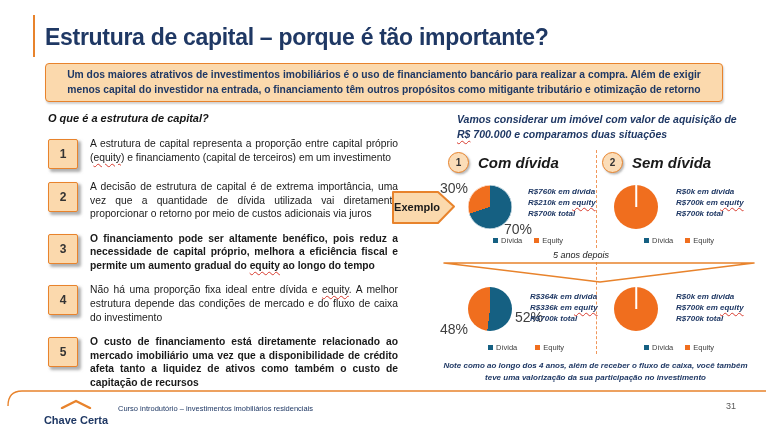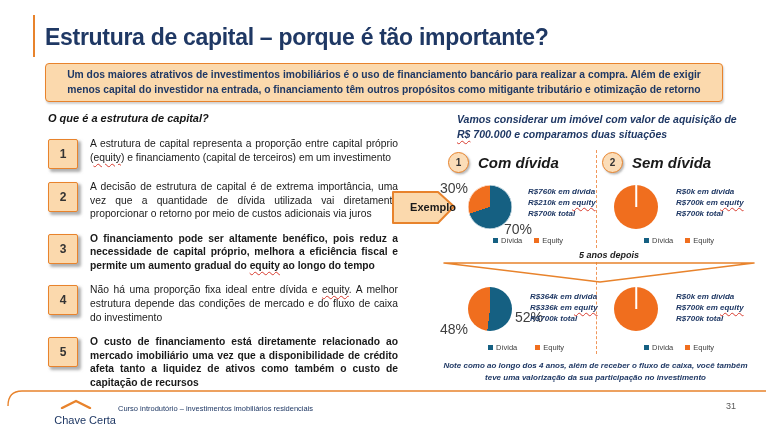--- a/index.html
+++ b/index.html
@@ -52,43 +52,43 @@
   }
   .scenario .lbl{margin-left:9px; font-size:15px; font-weight:bold; font-style:italic; color:#1a1a1a;}
   .vdash{position:absolute; width:0; border-left:1.5px dashed #F0975A;}
   .vd1{left:596px; top:150px; height:98px;}
   .vd2{left:596px; top:262px; height:92px;}
   
   .exemplo{position:absolute; left:392px; top:188px; width:64px; height:37px;}
   .exemplo .exlbl{
     position:absolute; left:0; top:0; width:50px; height:37px;
     display:flex; align-items:center; justify-content:center;
-    font-size:11px; font-weight:bold; color:#1a1a1a;padding-left:16px;
+    font-size:11px; font-weight:bold; color:#1a1a1a;
   }
   
   .pie{position:absolute; width:44px; height:44px; border-radius:50%;}
   .pie .notch{position:absolute; left:50%; top:0; width:1.5px; height:22px; background:#fff; transform:translateX(-50%);}
   .pct{position:absolute; font-size:14px; color:#3f3f3f; white-space:nowrap;}
   .pieinfo{position:absolute; width:92px; font-size:8px; font-weight:bold; font-style:italic; color:#1F3864; line-height:1.38;}
   .legend{position:absolute; display:flex; gap:12px; font-size:7.5px; color:#404040; align-items:center;padding-left:38px;}
   .legend .entry{display:flex; align-items:center;}
   .legend .sw{width:5px; height:5px; margin-right:3px; display:inline-block;}
   .sw.blue{background:#156082;} .sw.orange{background:#F06E1E;}
   
-  .after-label{position:absolute; left:459px; top:250px; width:300px; text-align:center; font-size:9px; font-weight:bold; font-style:italic; color:#1a1a1a;}
+  .after-label{position:absolute; left:431px; top:250px; width:300px; text-align:center; font-size:9px; font-weight:normal; font-style:italic; color:#1a1a1a;}
   .chevron{position:absolute; left:440px; top:261px;}
   
   .note{
     position:absolute; left:443px; top:360px; width:305px; text-align:center;
     font-size:8px; font-weight:bold; font-style:italic; color:#1F3864; line-height:1.45;
   }
   
   .footer-rule{position:absolute; left:0px; top:390px;}
   .brand{position:absolute; left:36px; top:395px; width:80px; text-align:center;}
-  .brand .name{font-size:11px; font-weight:normal; color:#1F3864; margin-top:1px;text-align:right;}
+  .brand .name{font-size:11px; font-weight:bold; color:#1F3864; margin-top:1px;}
   .footer-course{position:absolute; left:118px; top:404px; font-size:7.5px; color:#1F3864;}
   .page-num{position:absolute; right:32px; top:401px; font-size:9px; color:#595959;}
   .wavy{text-decoration:underline; text-decoration-style:wavy; text-decoration-color:#D83B2E; text-decoration-thickness:1px; text-underline-offset:2px;}
 </style>
 </head>
 <body>
 
 <div class="slide">
 
   <div class="title-accent"></div>

